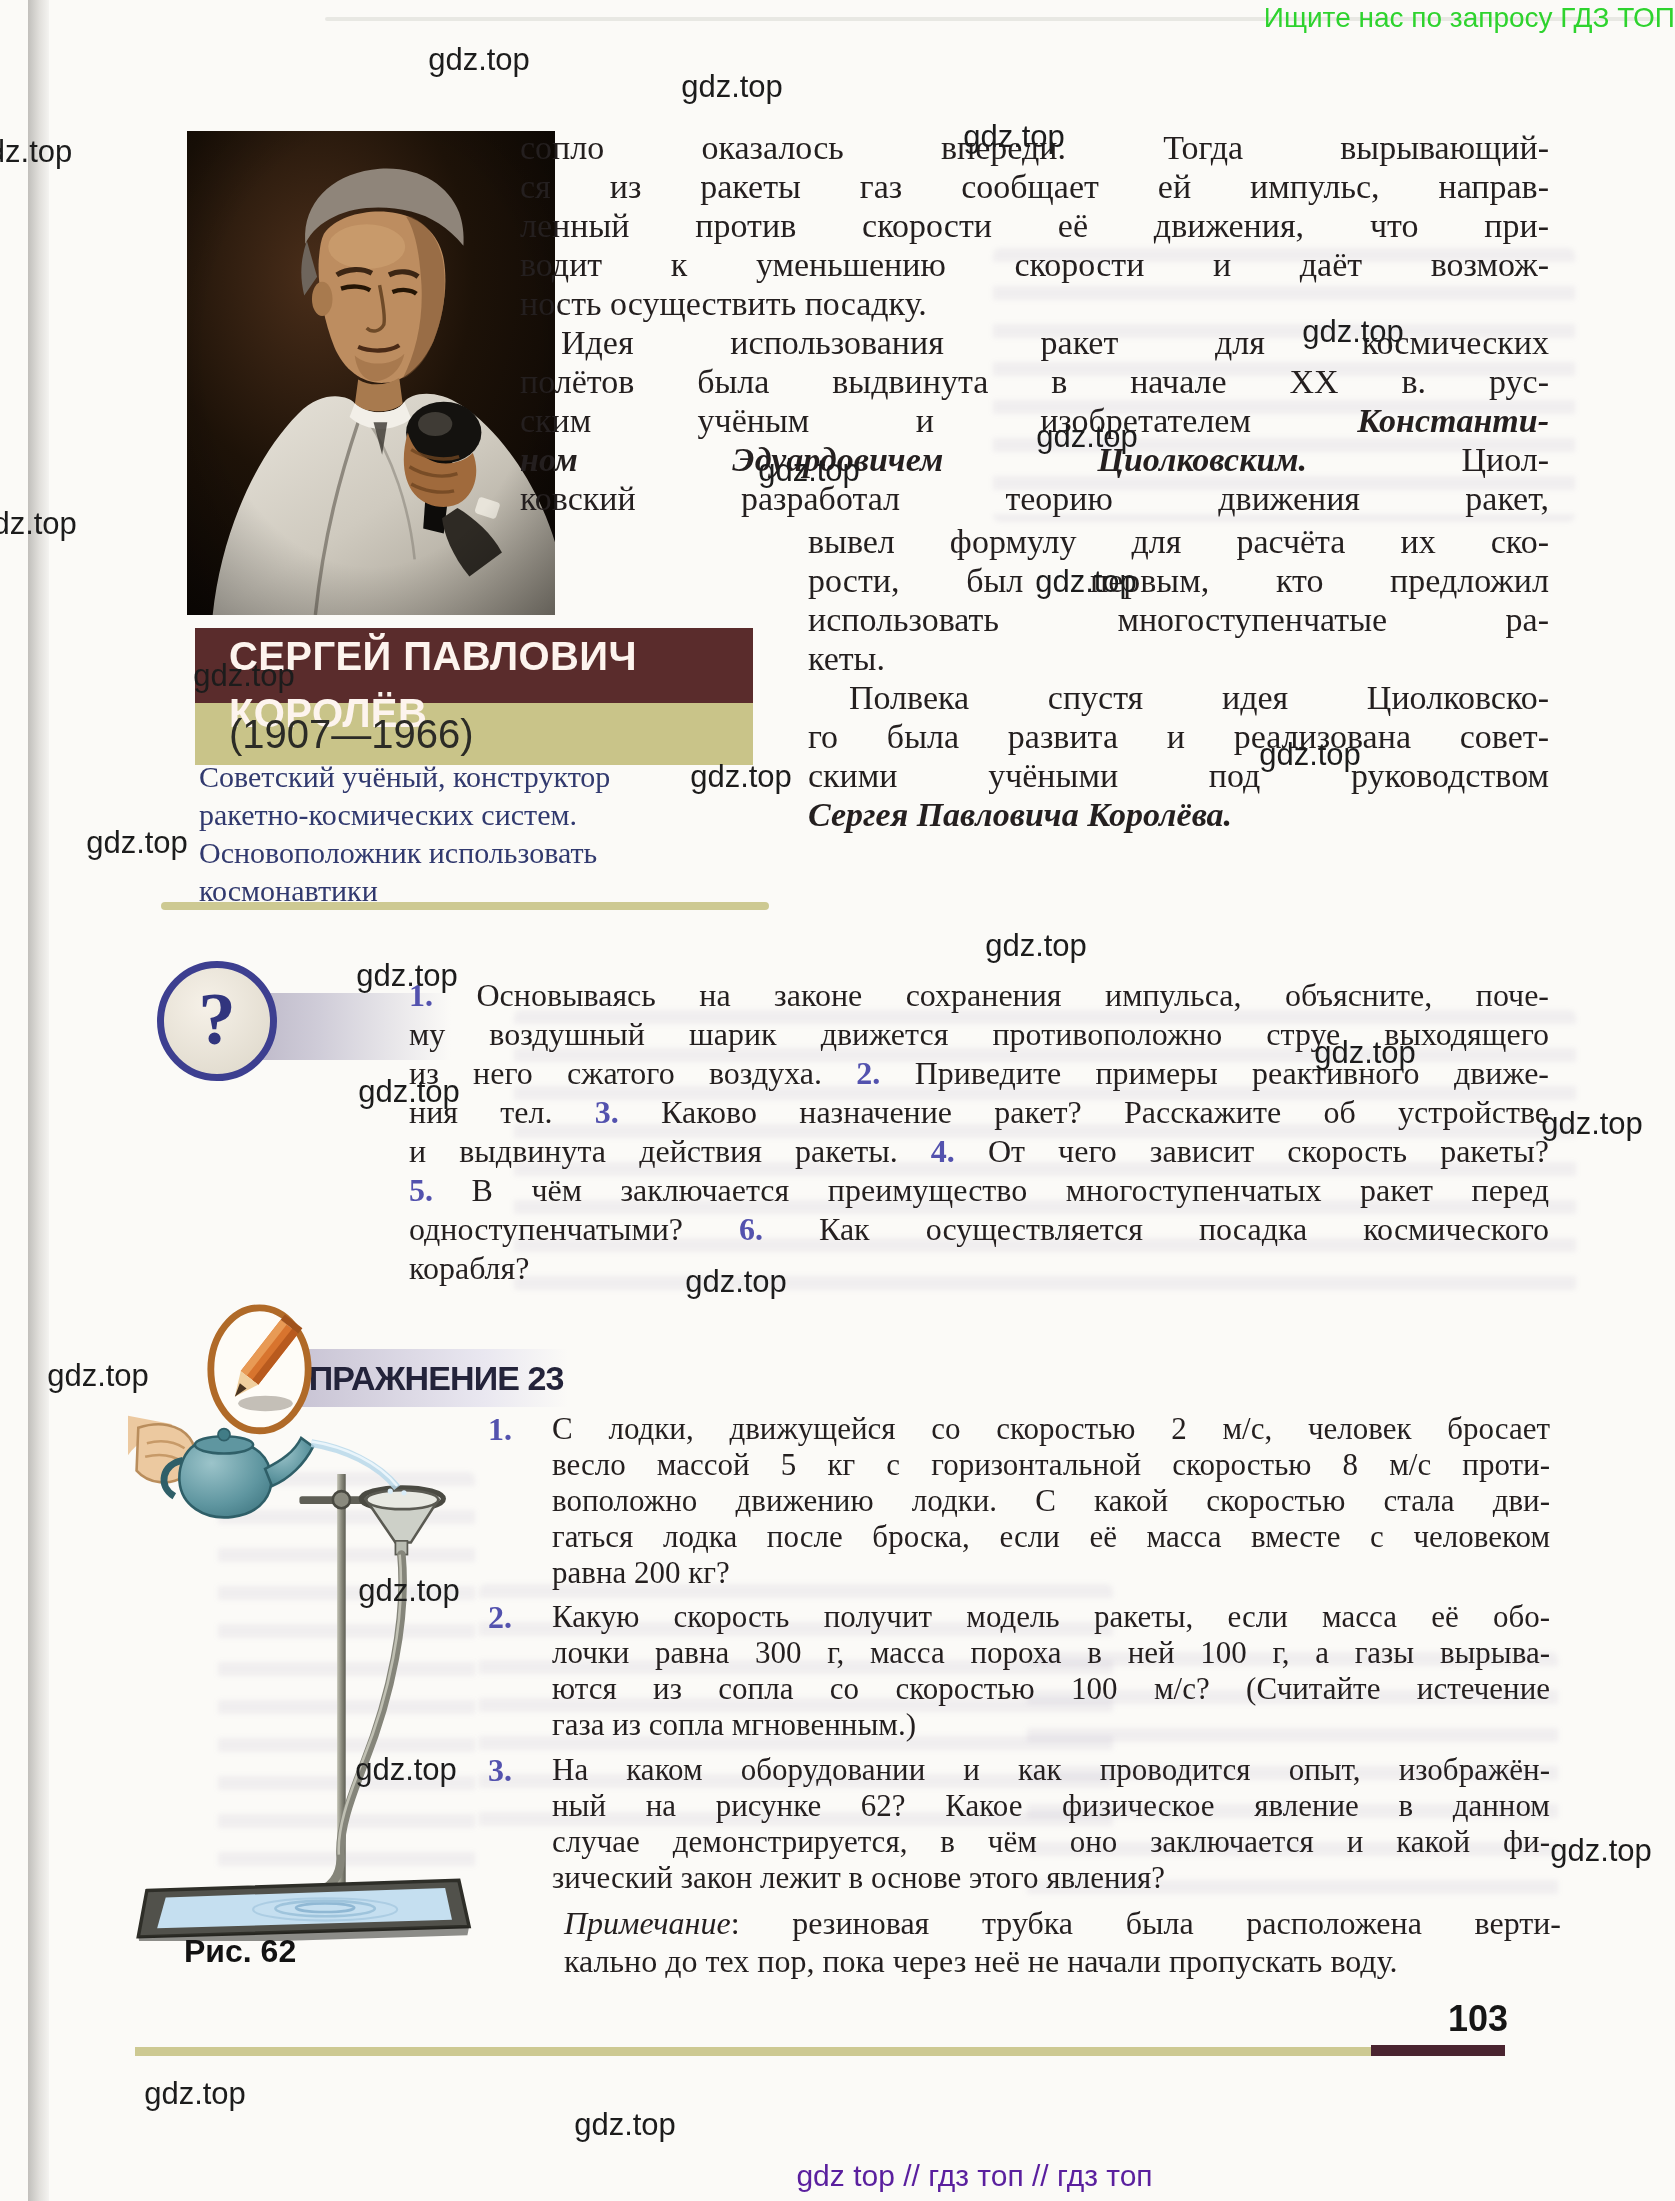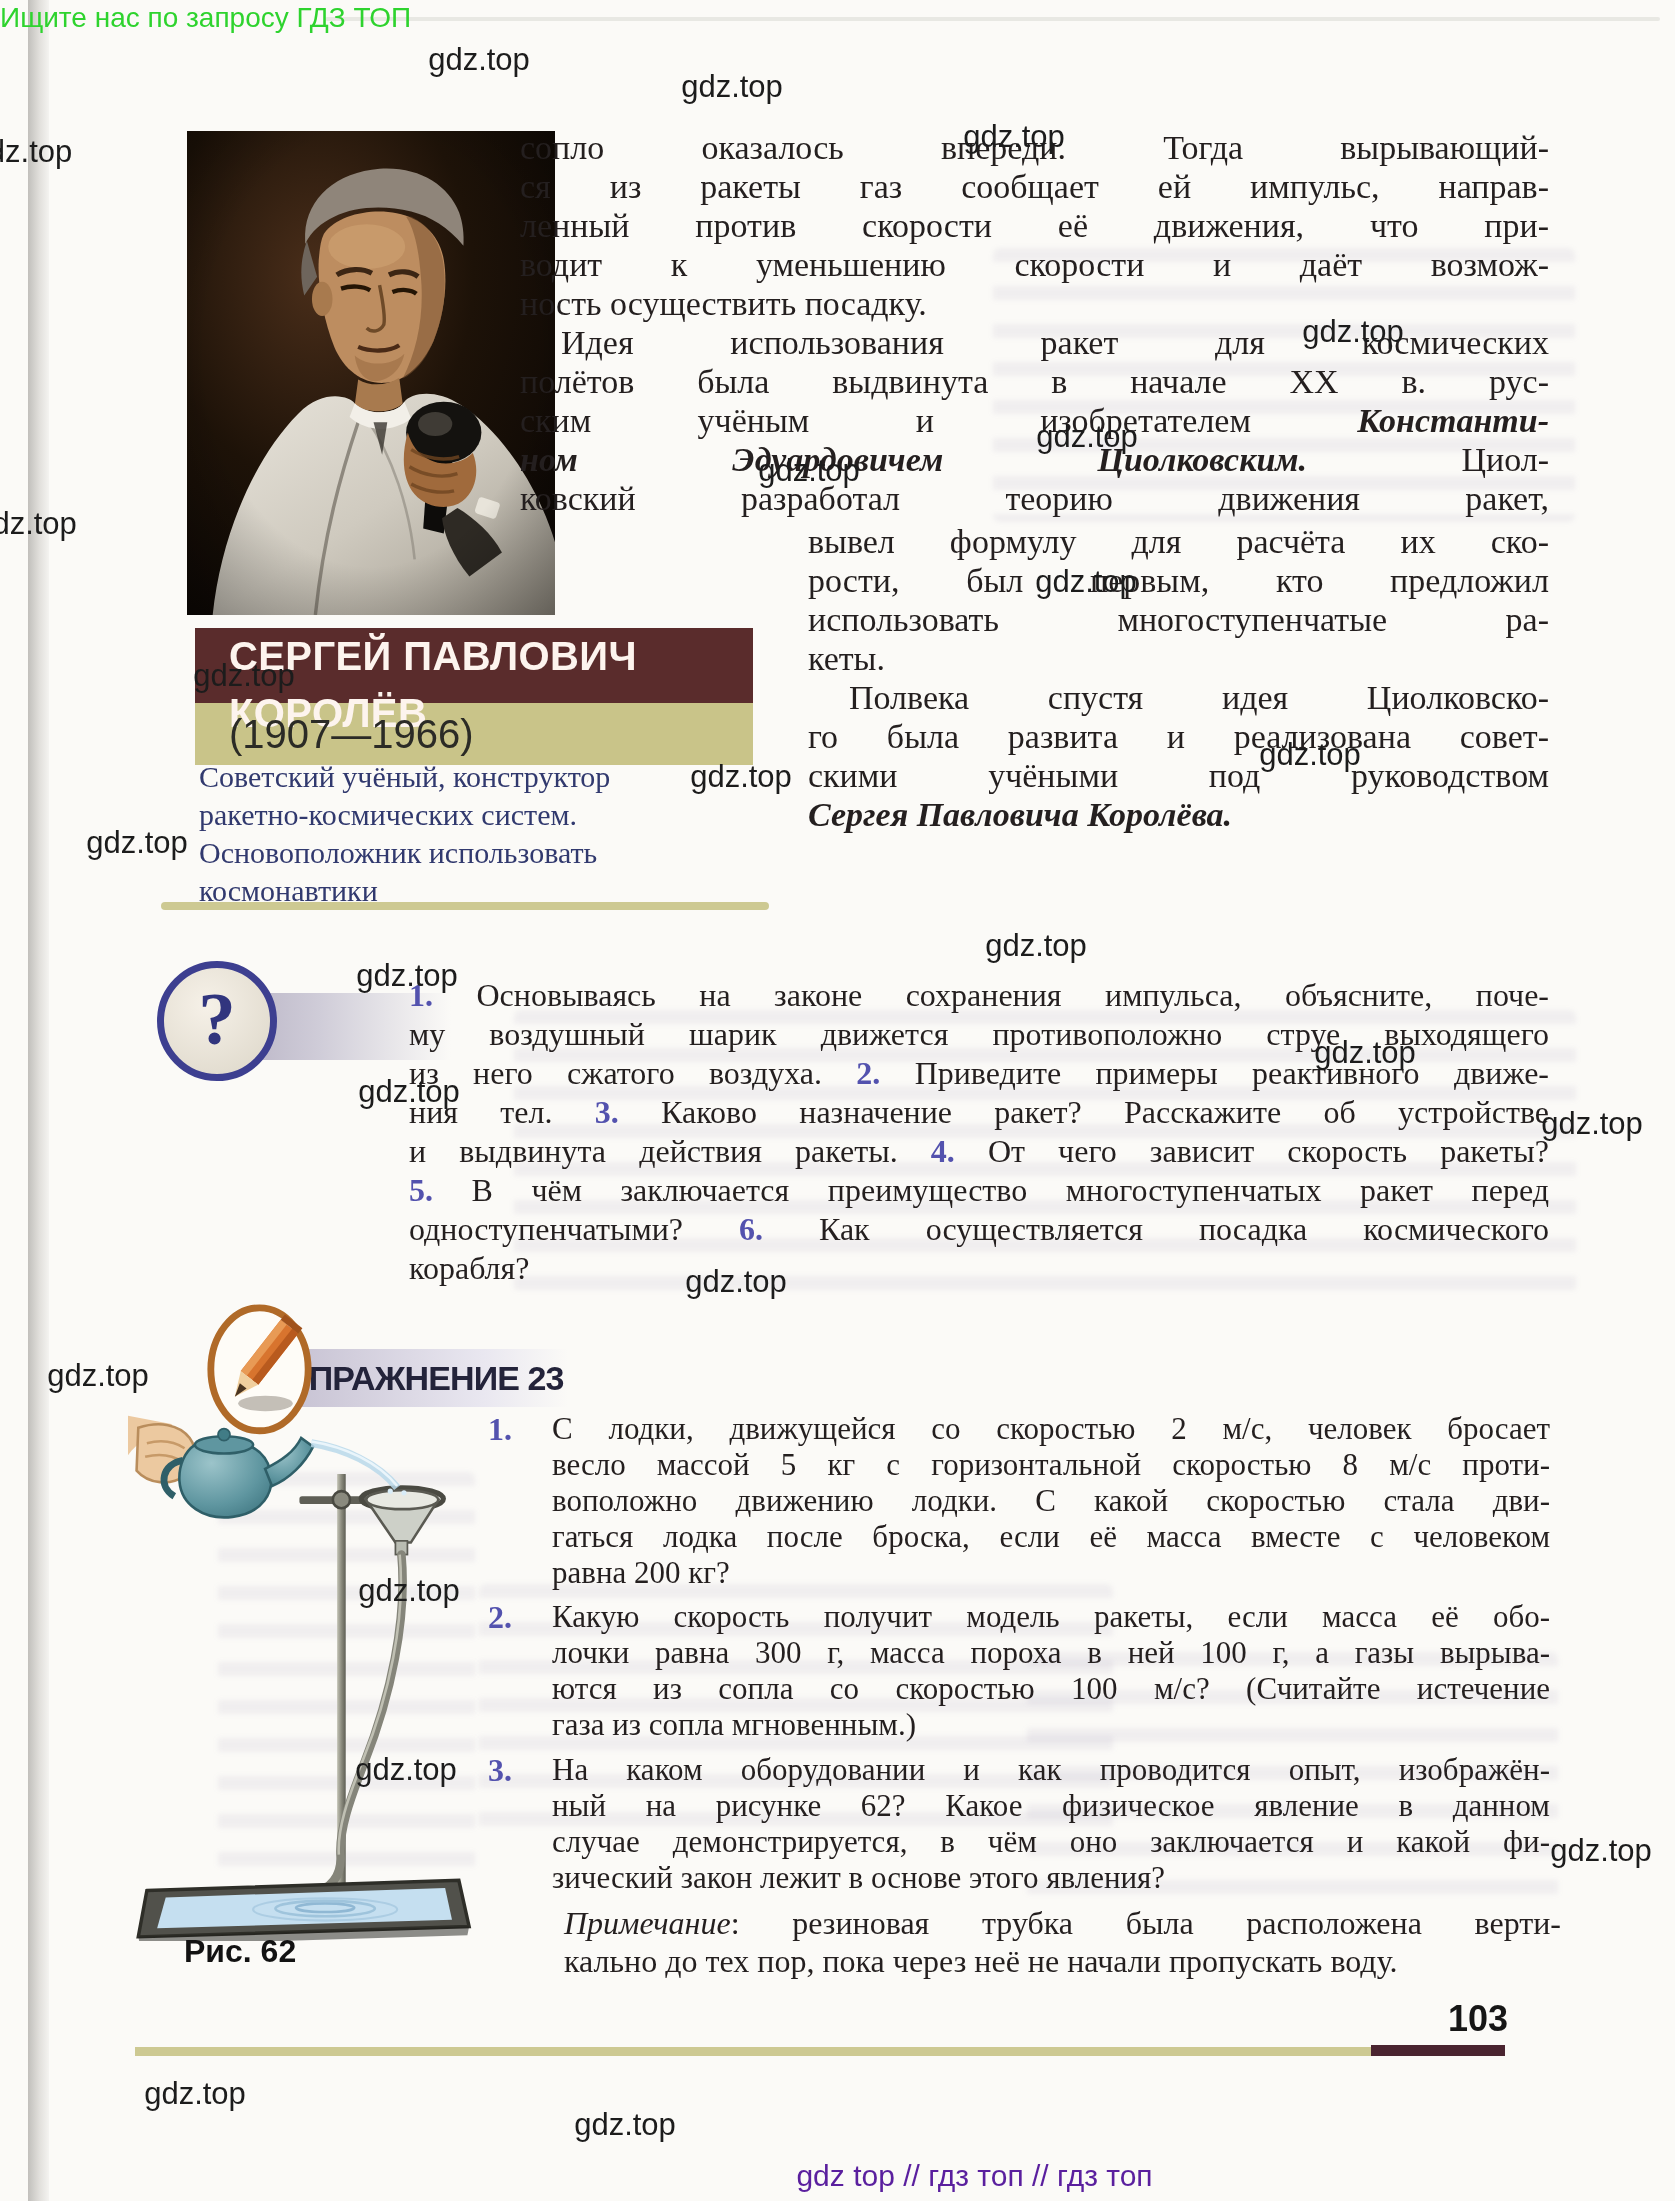--- a/index.html
+++ b/index.html
@@ -14,21 +14,21 @@
   
   #left-strip{left:28px;top:0;width:20.5px;height:2202px;
     background:linear-gradient(90deg,#b7b5b1,#dddbd7 55%,#f3f2ef);opacity:.85;}
   #top-streak{left:325px;top:17px;width:1335px;height:4.3px;background:#d9d8d4;opacity:.55;border-radius:2.6px;}
   .ghost{background:repeating-linear-gradient(180deg, rgba(110,100,150,.075) 0 13.7px, rgba(0,0,0,0) 13.7px 38px);
     filter:blur(2.6px); border-radius:6.8px;}
 
   
   .wm{position:absolute;transform:translate(-50%,-50%);font-family:"Liberation Sans",sans-serif;
     font-size:31px;color:#1c1c1c;white-space:nowrap;}
-  #green-banner{left:0;top:1.7px;width:100%;text-align:left;font-family:"Liberation Sans",sans-serif;
+  #green-banner{left:0;top:1.7px;width:100%;text-align:right;font-family:"Liberation Sans",sans-serif;
     font-size:28px;color:var(--green);}
   #footer-links{left:0;top:2159px;width:100%;text-align:center;transform:translateX(137px);
     font-family:"Liberation Sans",sans-serif;font-size:30px;color:var(--purple);}
 
   
   #photo{left:187px;top:131px;width:368px;height:484px;}
   #photo svg{display:block;width:100%;height:100%;}
 
   
   #caption-box{left:195px;top:628px;width:558px;}

